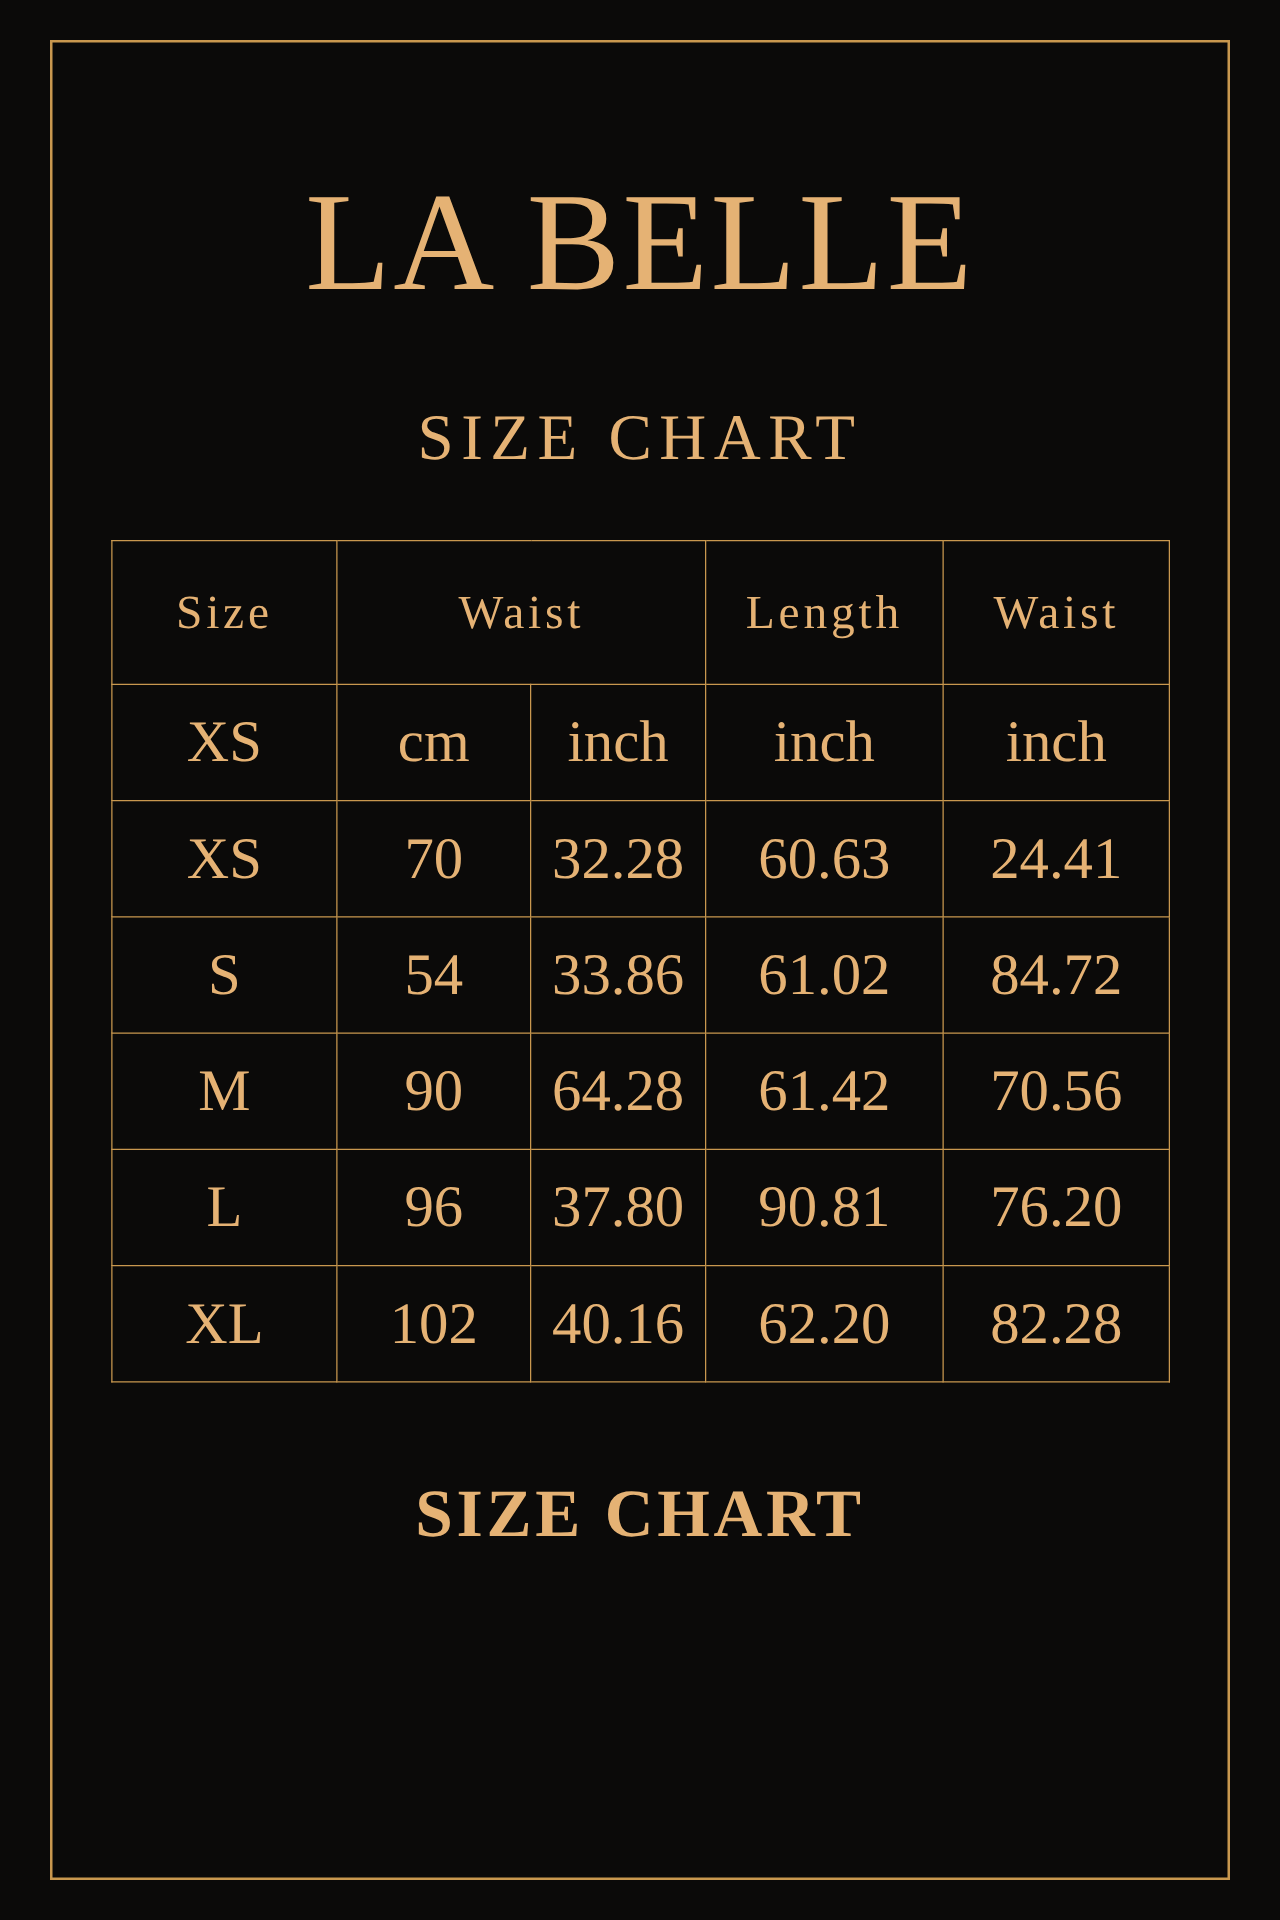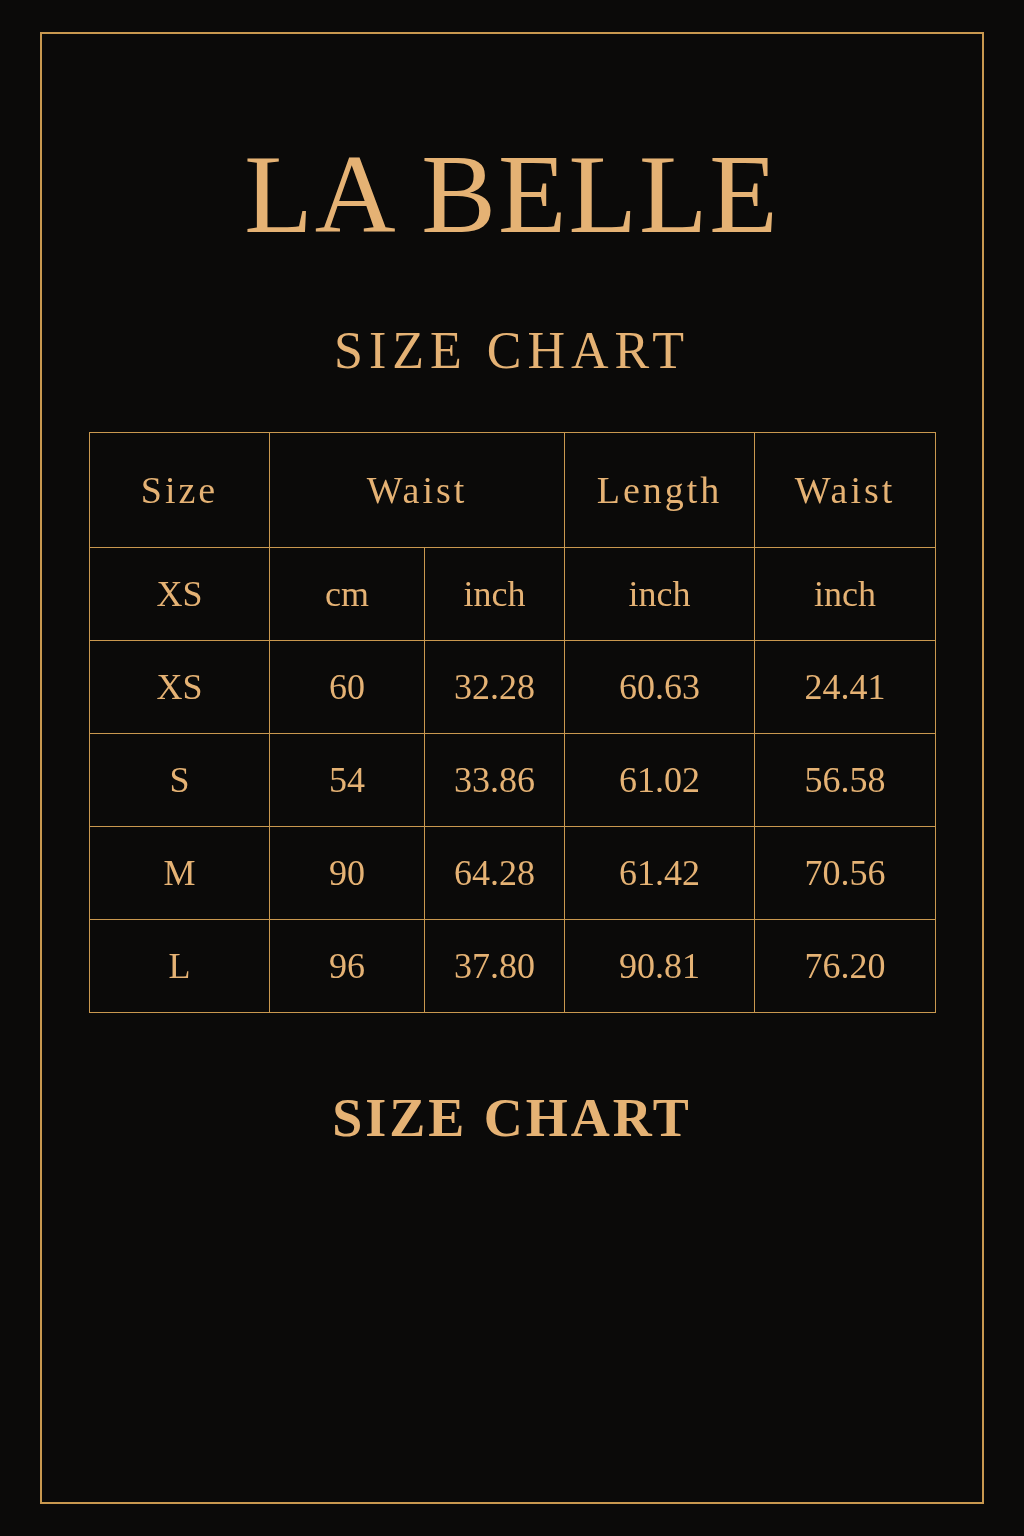--- a/index.html
+++ b/index.html
@@ -77,21 +77,21 @@
     color: #e5b274;
     font-family: "Liberation Serif", serif;
   }
   table.size-chart thead th {
     height: 112px;
     font-size: 38px;
     letter-spacing: 3px;
   }
   table.size-chart tbody td {
     height: 90px;
-    font-size: 36px;
+    font-size: 47px;
   }
   .col-size { width: 180px; }
   .col-bust-cm { width: 155px; }
   .col-bust-in { width: 140px; }
   .col-length { width: 190px; }
   .col-waist { width: 181px; }
   .footer {
     margin-top: 74px;
     font-size: 54px;
     letter-spacing: 3px;
@@ -134,46 +134,53 @@
         <tbody>
           <tr>
             <td>XS</td>
             <td>cm</td>
             <td>inch</td>
             <td>inch</td>
             <td>inch</td>
           </tr>
           <tr>
             <td>XS</td>
-            <td>60</td>
+            <td>70</td>
             <td>32.28</td>
             <td>60.63</td>
             <td>24.41</td>
           </tr>
           <tr>
             <td>S</td>
             <td>54</td>
             <td>33.86</td>
             <td>61.02</td>
-            <td>56.58</td>
+            <td>84.72</td>
           </tr>
           <tr>
             <td>M</td>
             <td>90</td>
             <td>64.28</td>
             <td>61.42</td>
             <td>70.56</td>
           </tr>
           <tr>
             <td>L</td>
             <td>96</td>
             <td>37.80</td>
             <td>90.81</td>
             <td>76.20</td>
           </tr>
+          <tr>
+            <td>XL</td>
+            <td>102</td>
+            <td>40.16</td>
+            <td>62.20</td>
+            <td>82.28</td>
+          </tr>
         </tbody>
       </table>
     </div>
 
     <div class="footer">SIZE CHART</div>
 
   </div>
 </div>
 
 </body></html>

